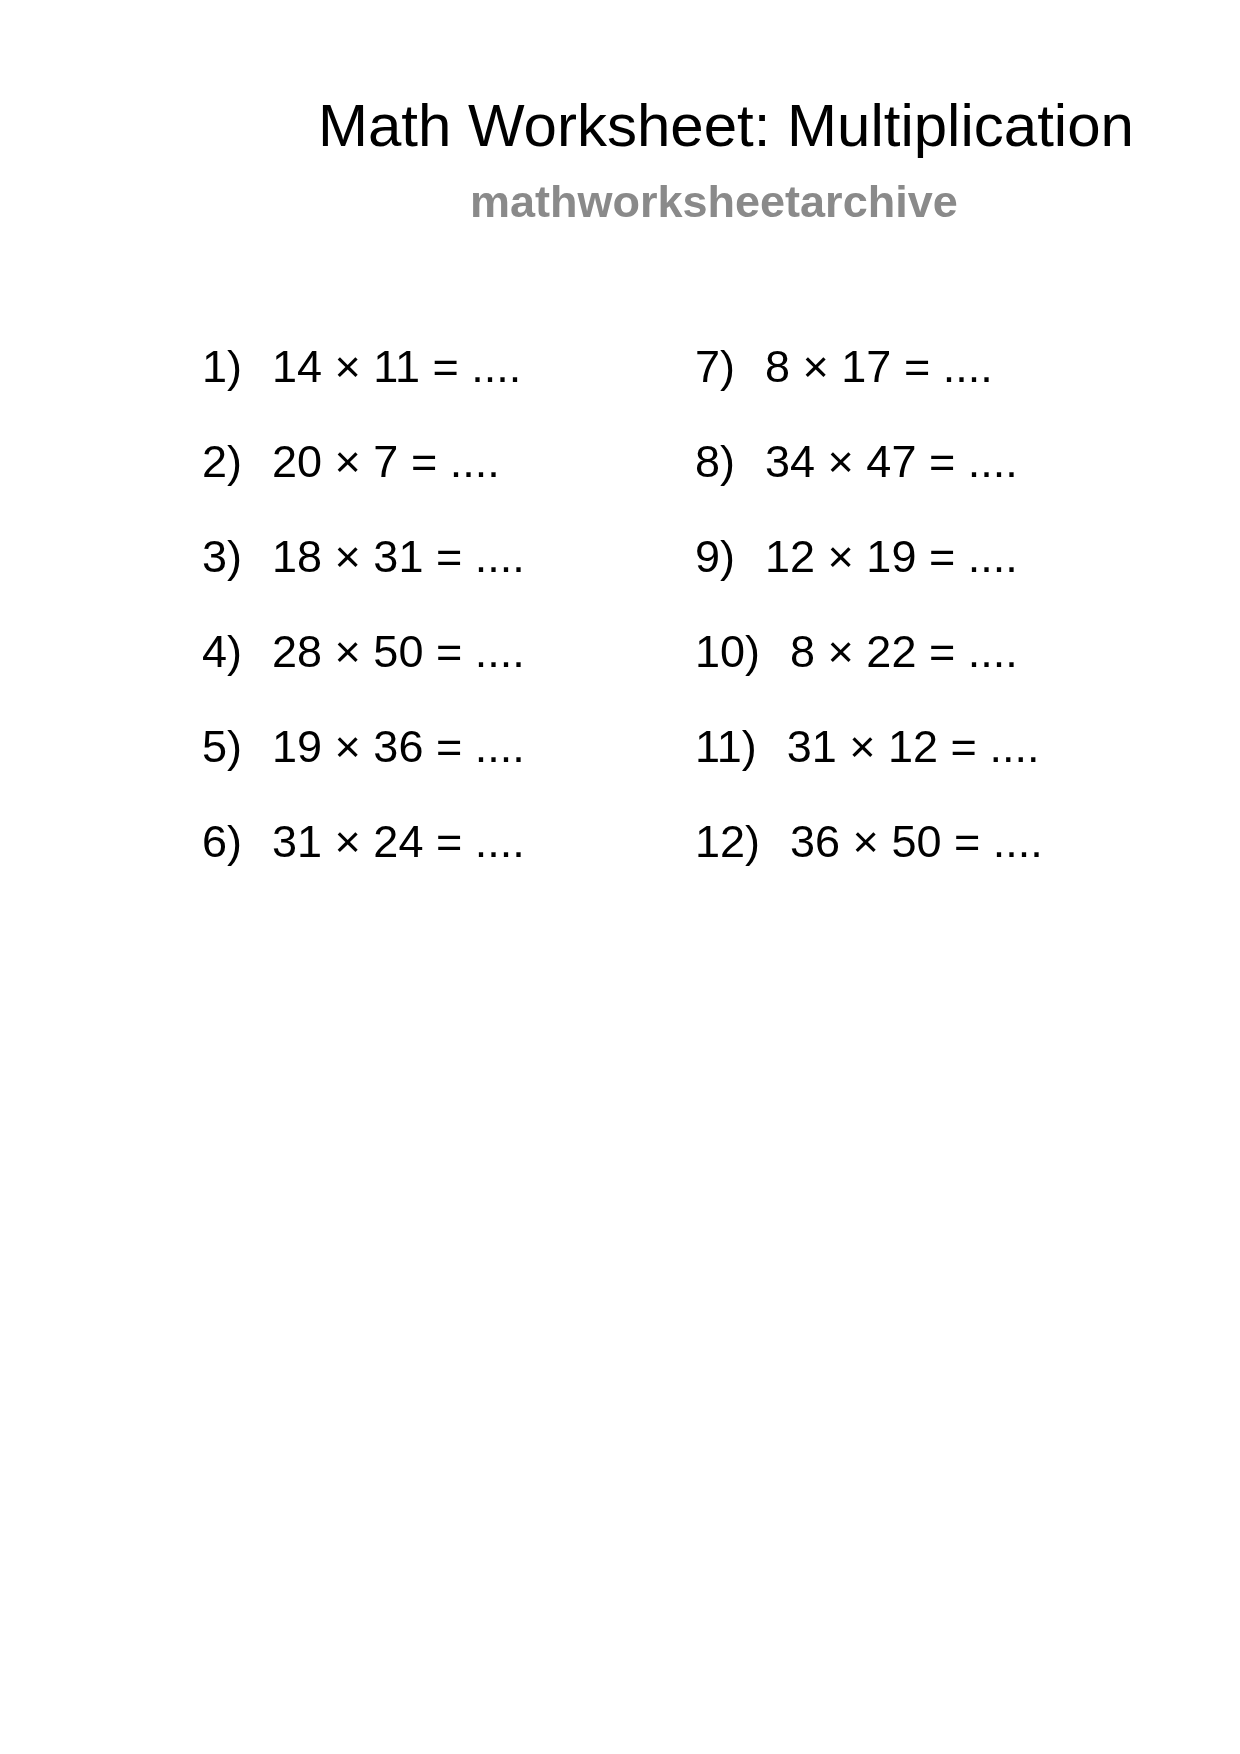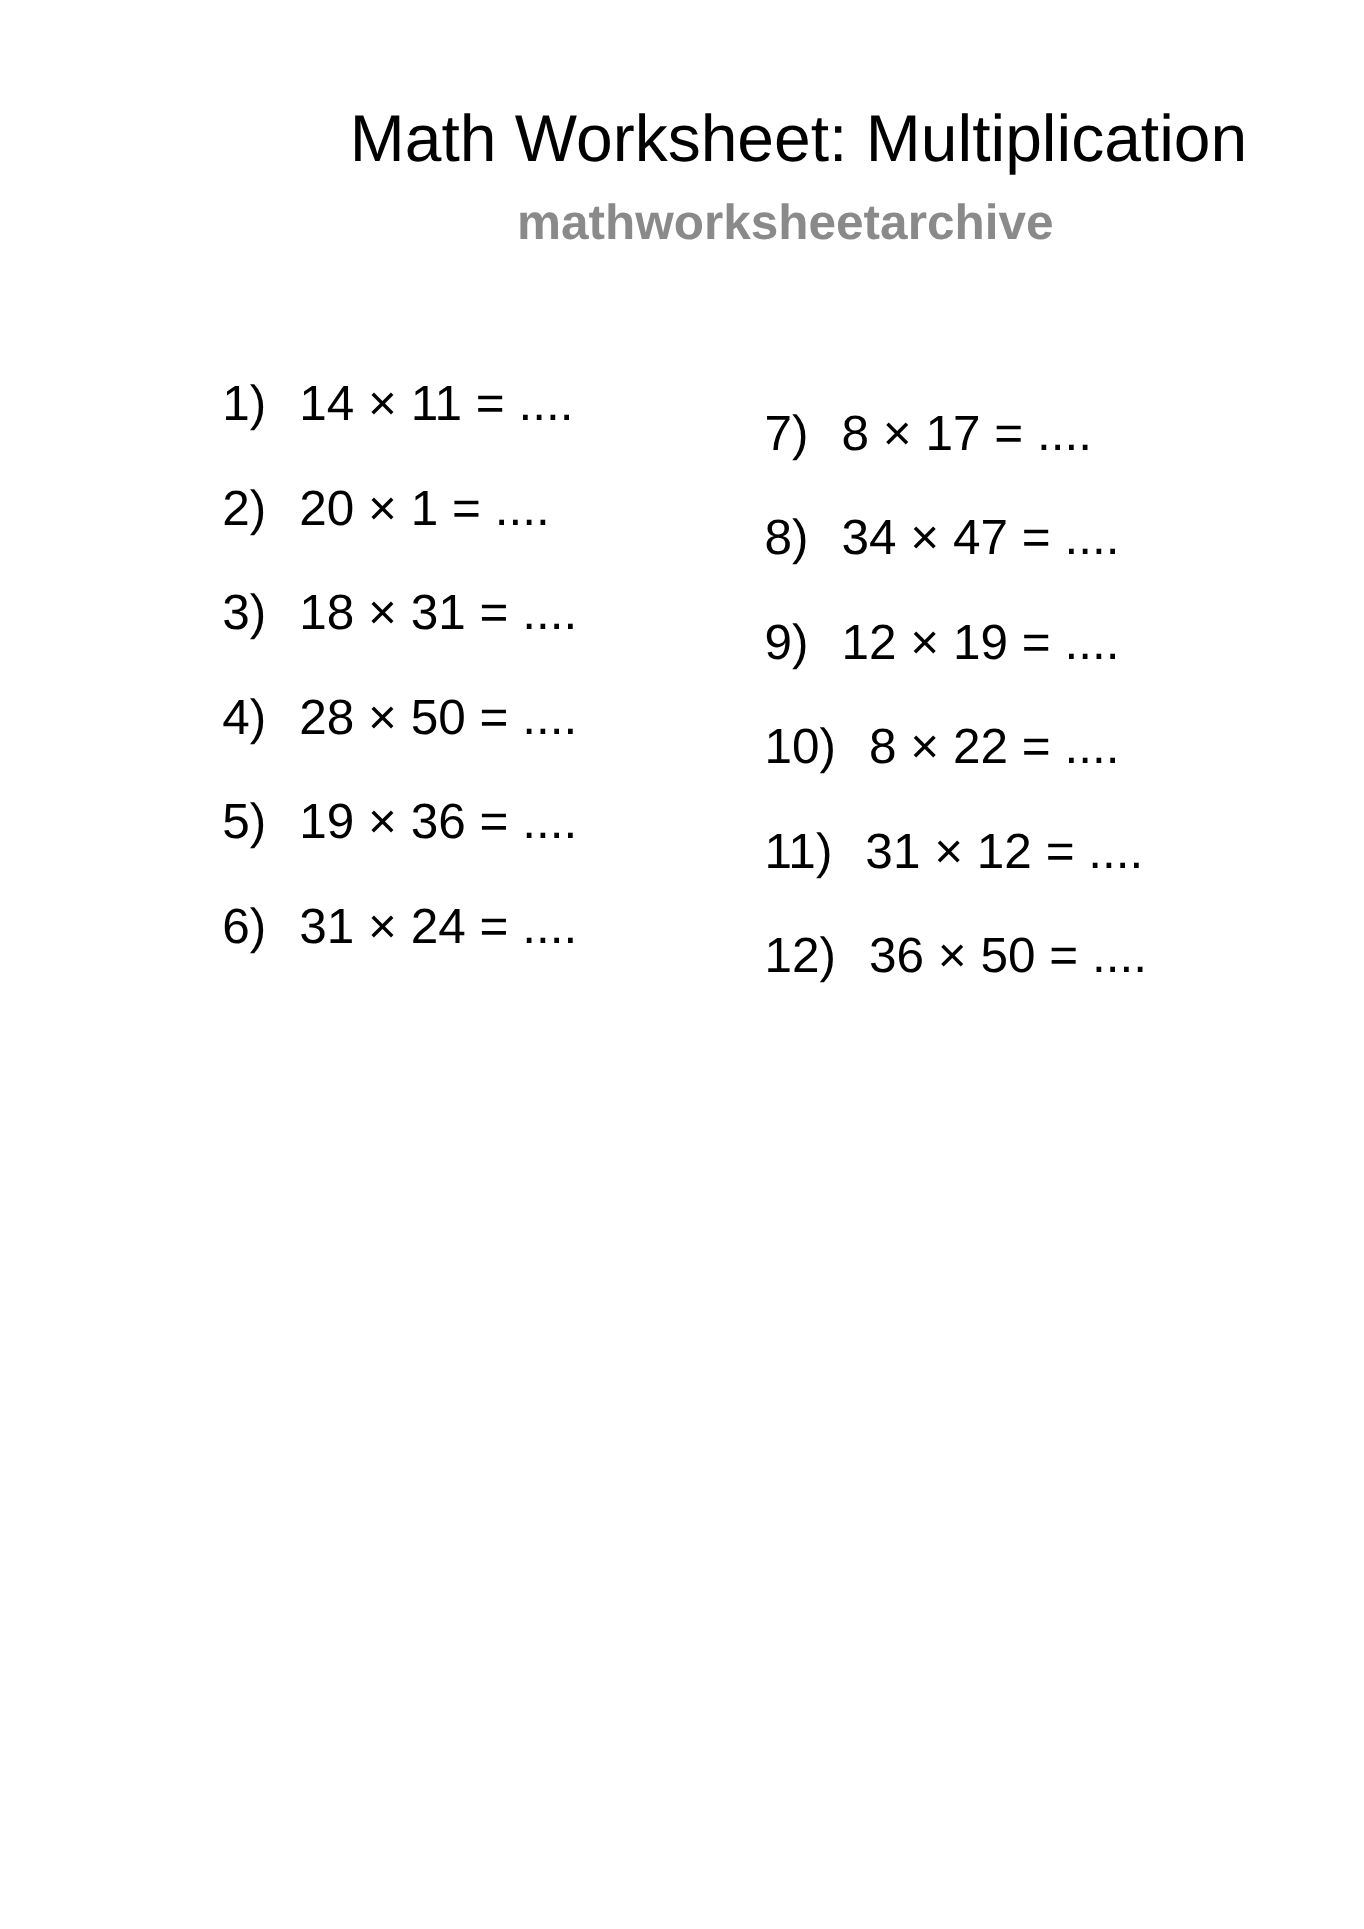--- a/index.html
+++ b/index.html
@@ -35,21 +35,21 @@
     font-weight: bold;
   }
   .problems-col {
     position: absolute;
     top: 344px;
     font-size: 45px;
     line-height: 45px;
     color: #000000;
   }
   .problems-col.left  { left: 202px; }
-  .problems-col.right { left: 695px; margin-top: 27px; }
+  .problems-col.right { left: 695px; }
   .problem {
     margin-bottom: 50px;
     white-space: nowrap;
   }
   .pnum {
     display: inline-block;
     margin-right: 30px;
   }
 </style>
 </head>
@@ -58,21 +58,21 @@
 <div class="page">
 
   <div class="title">Math Worksheet: Multiplication</div>
   <div class="subtitle">mathworksheetarchive</div>
 
   <div class="problems-col left">
     <div class="problem">
       <span class="pnum">1)</span><span>14 × 11 = ....</span>
     </div>
     <div class="problem">
-      <span class="pnum">2)</span><span>20 × 1 = ....</span>
+      <span class="pnum">2)</span><span>20 × 7 = ....</span>
     </div>
     <div class="problem">
       <span class="pnum">3)</span><span>18 × 31 = ....</span>
     </div>
     <div class="problem">
       <span class="pnum">4)</span><span>28 × 50 = ....</span>
     </div>
     <div class="problem">
       <span class="pnum">5)</span><span>19 × 36 = ....</span>
     </div>

